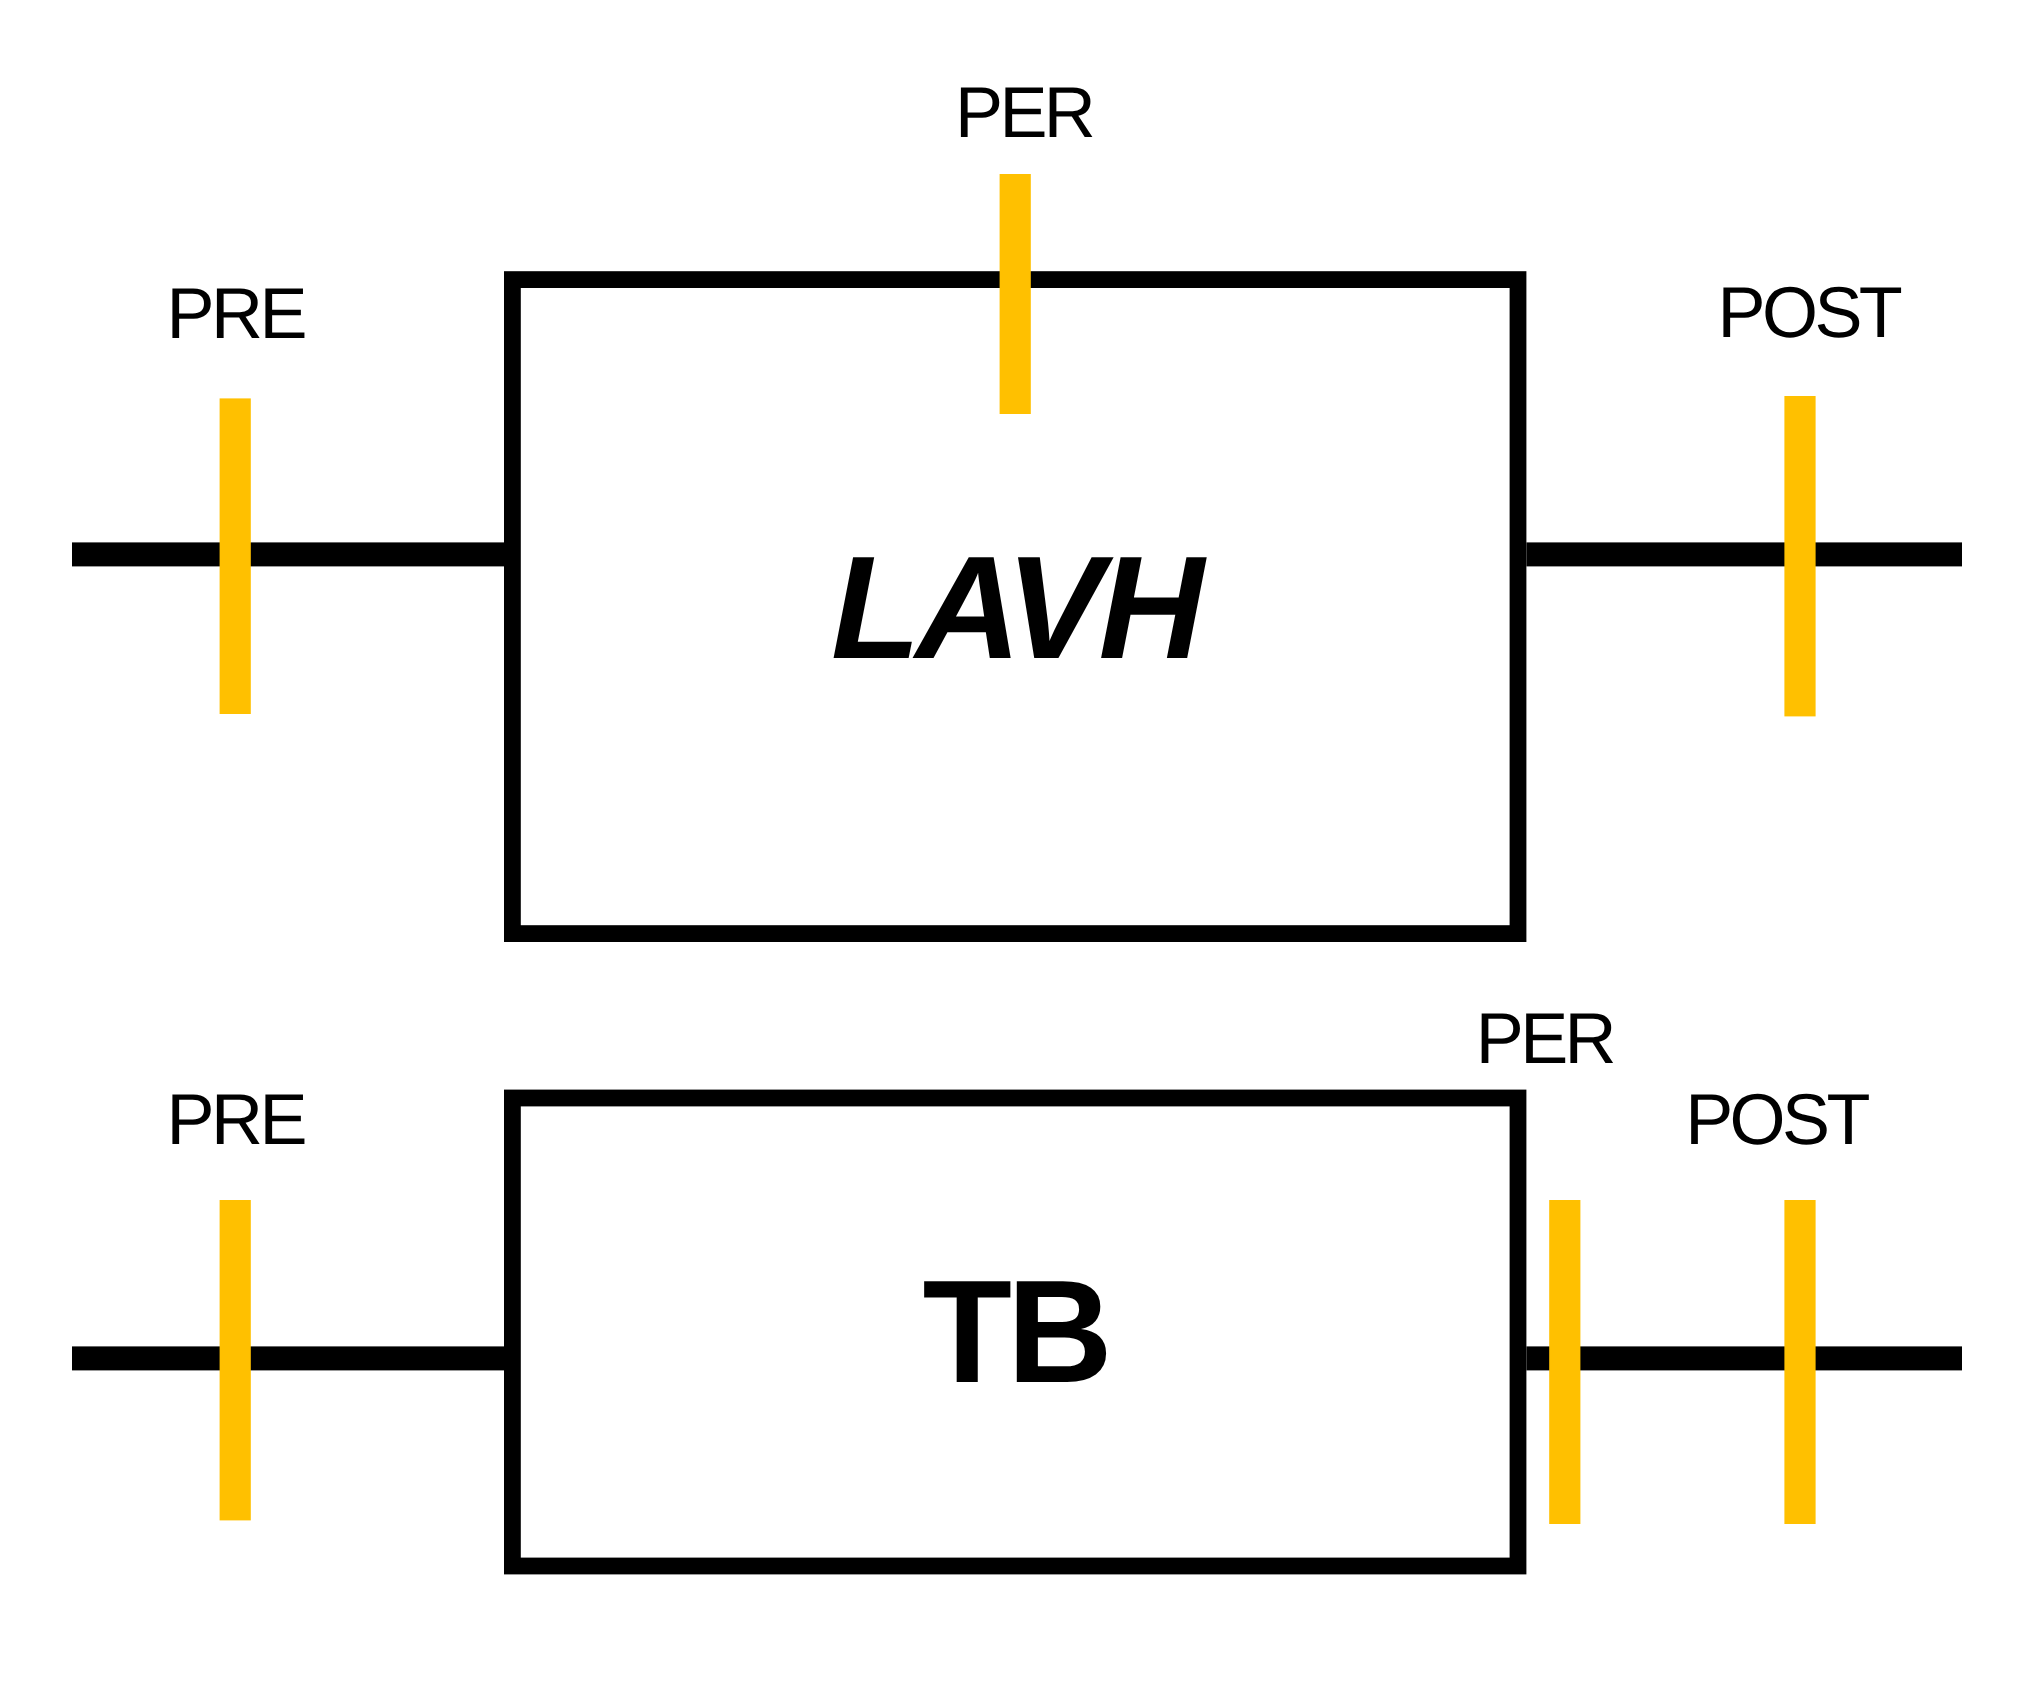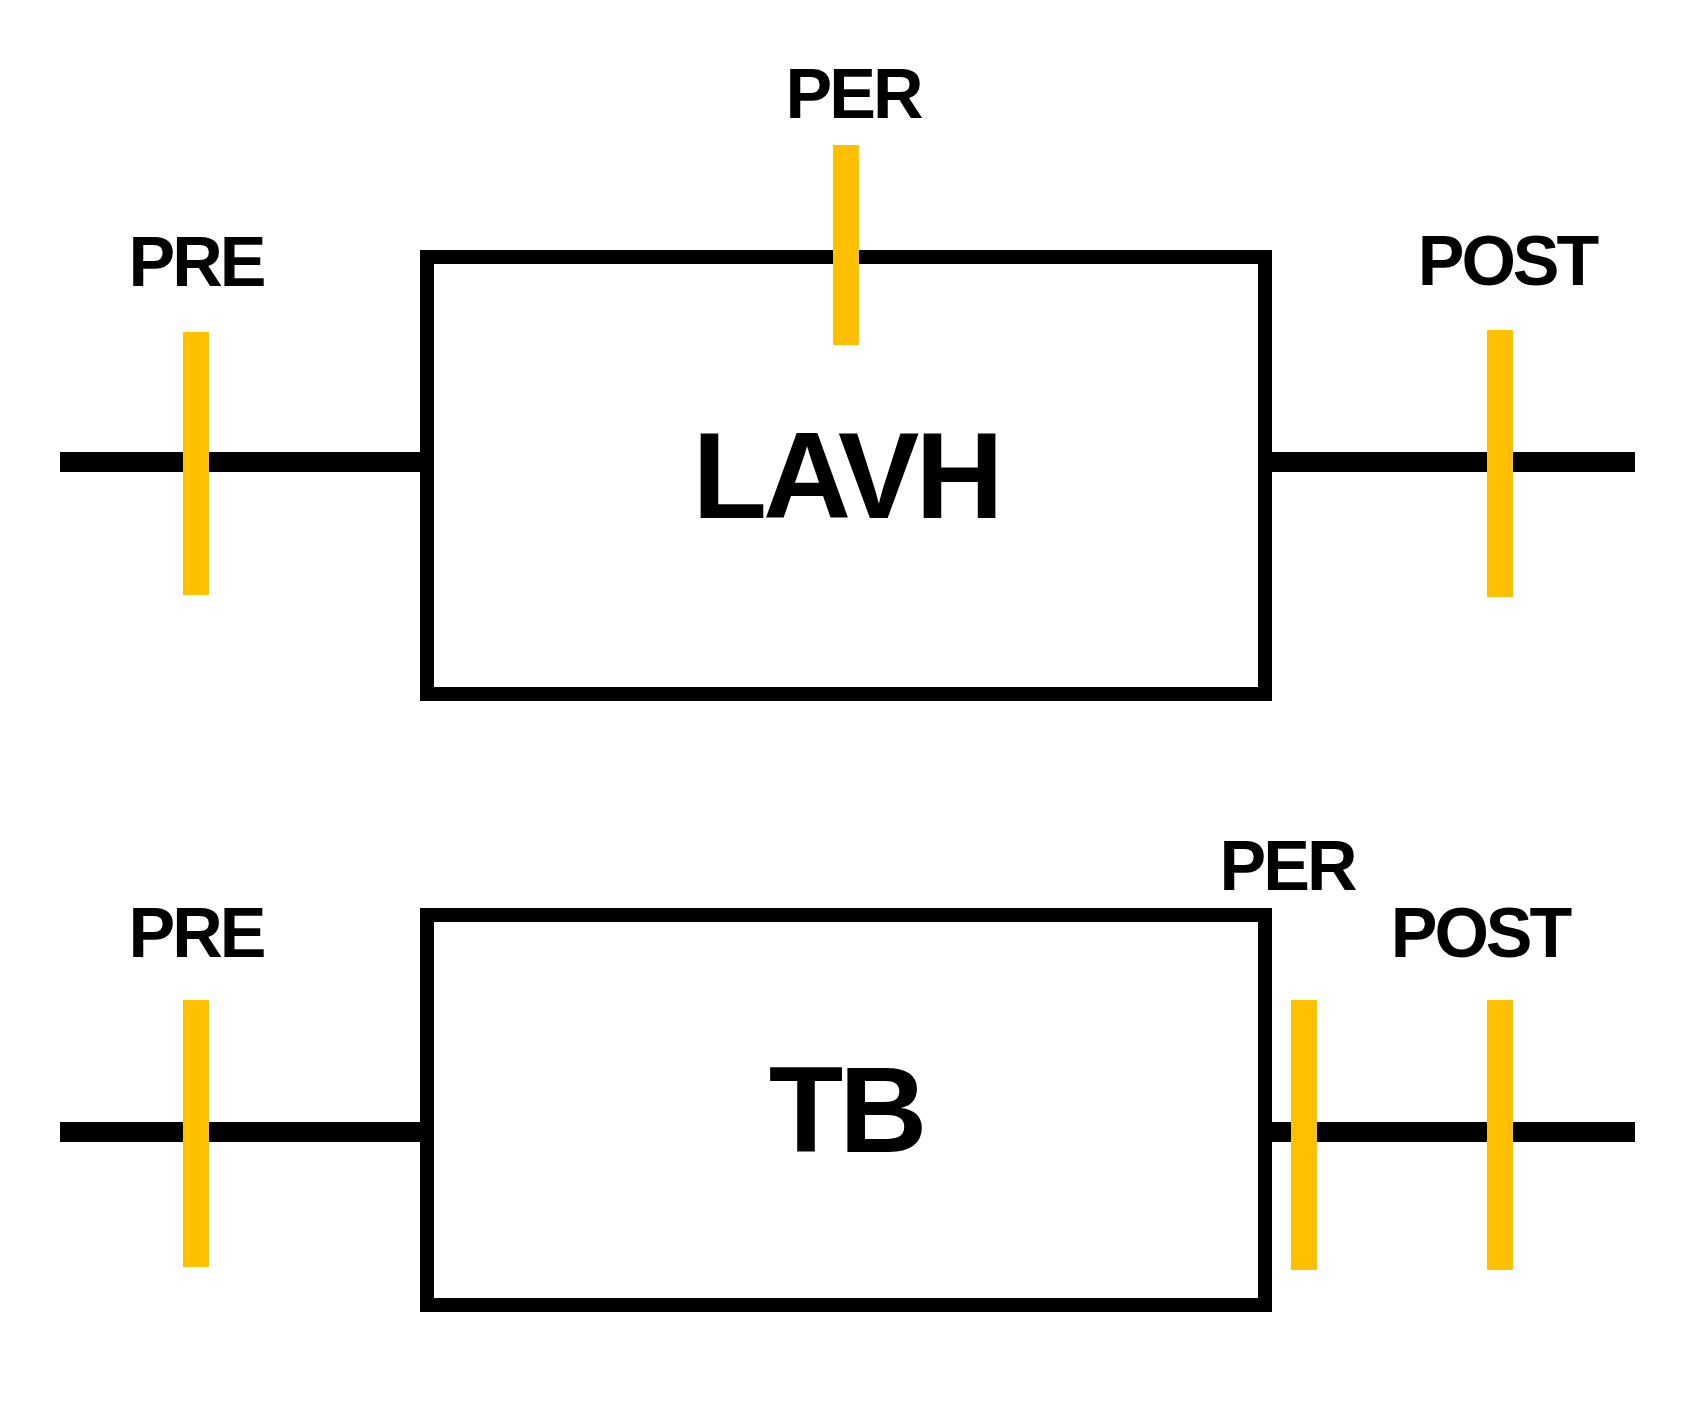--- a/index.html
+++ b/index.html
@@ -26,21 +26,21 @@
     left: 420px;
     width: 852px;
     box-sizing: border-box;
     border: 14px solid #000000;
     background: #ffffff;
     z-index: 2;
     display: flex;
     align-items: center;
     justify-content: center;
   }
-  .box.top    { top: 250px; height: 451px; }
+  .box.top    { top: 226px; height: 559px; font-style: italic; }
   .box.bottom { top: 908px; height: 404px; }
   .box-label {
     font-size: 122px;
     font-weight: 700;
     letter-spacing: -4px;
     color: #000000;
     line-height: 1;
   }
   .tick {
     position: absolute;
@@ -50,22 +50,22 @@
   }
   .t-lavh-pre  { left: 183px;  top: 332px;  height: 263px; }
   .t-lavh-per  { left: 833px;  top: 145px;  height: 200px; }
   .t-lavh-post { left: 1487px; top: 330px;  height: 267px; }
   .t-tb-pre    { left: 183px;  top: 1000px; height: 267px; }
   .t-tb-per    { left: 1291px; top: 1000px; height: 270px; }
   .t-tb-post   { left: 1487px; top: 1000px; height: 270px; }
   .lbl {
     position: absolute;
     transform: translate(-50%, -50%);
-    font-size: 70px;
-    font-weight: 700;
+    font-size: 60px;
+    font-weight: 400;
     letter-spacing: -3px;
     color: #000000;
     line-height: 1;
     white-space: nowrap;
     z-index: 4;
   }
   .l-lavh-pre  { left: 196px;  top: 262px; }
   .l-lavh-per  { left: 853px;  top: 94px;  }
   .l-lavh-post { left: 1507px; top: 261px; }
   .l-tb-pre    { left: 196px;  top: 933px; }

